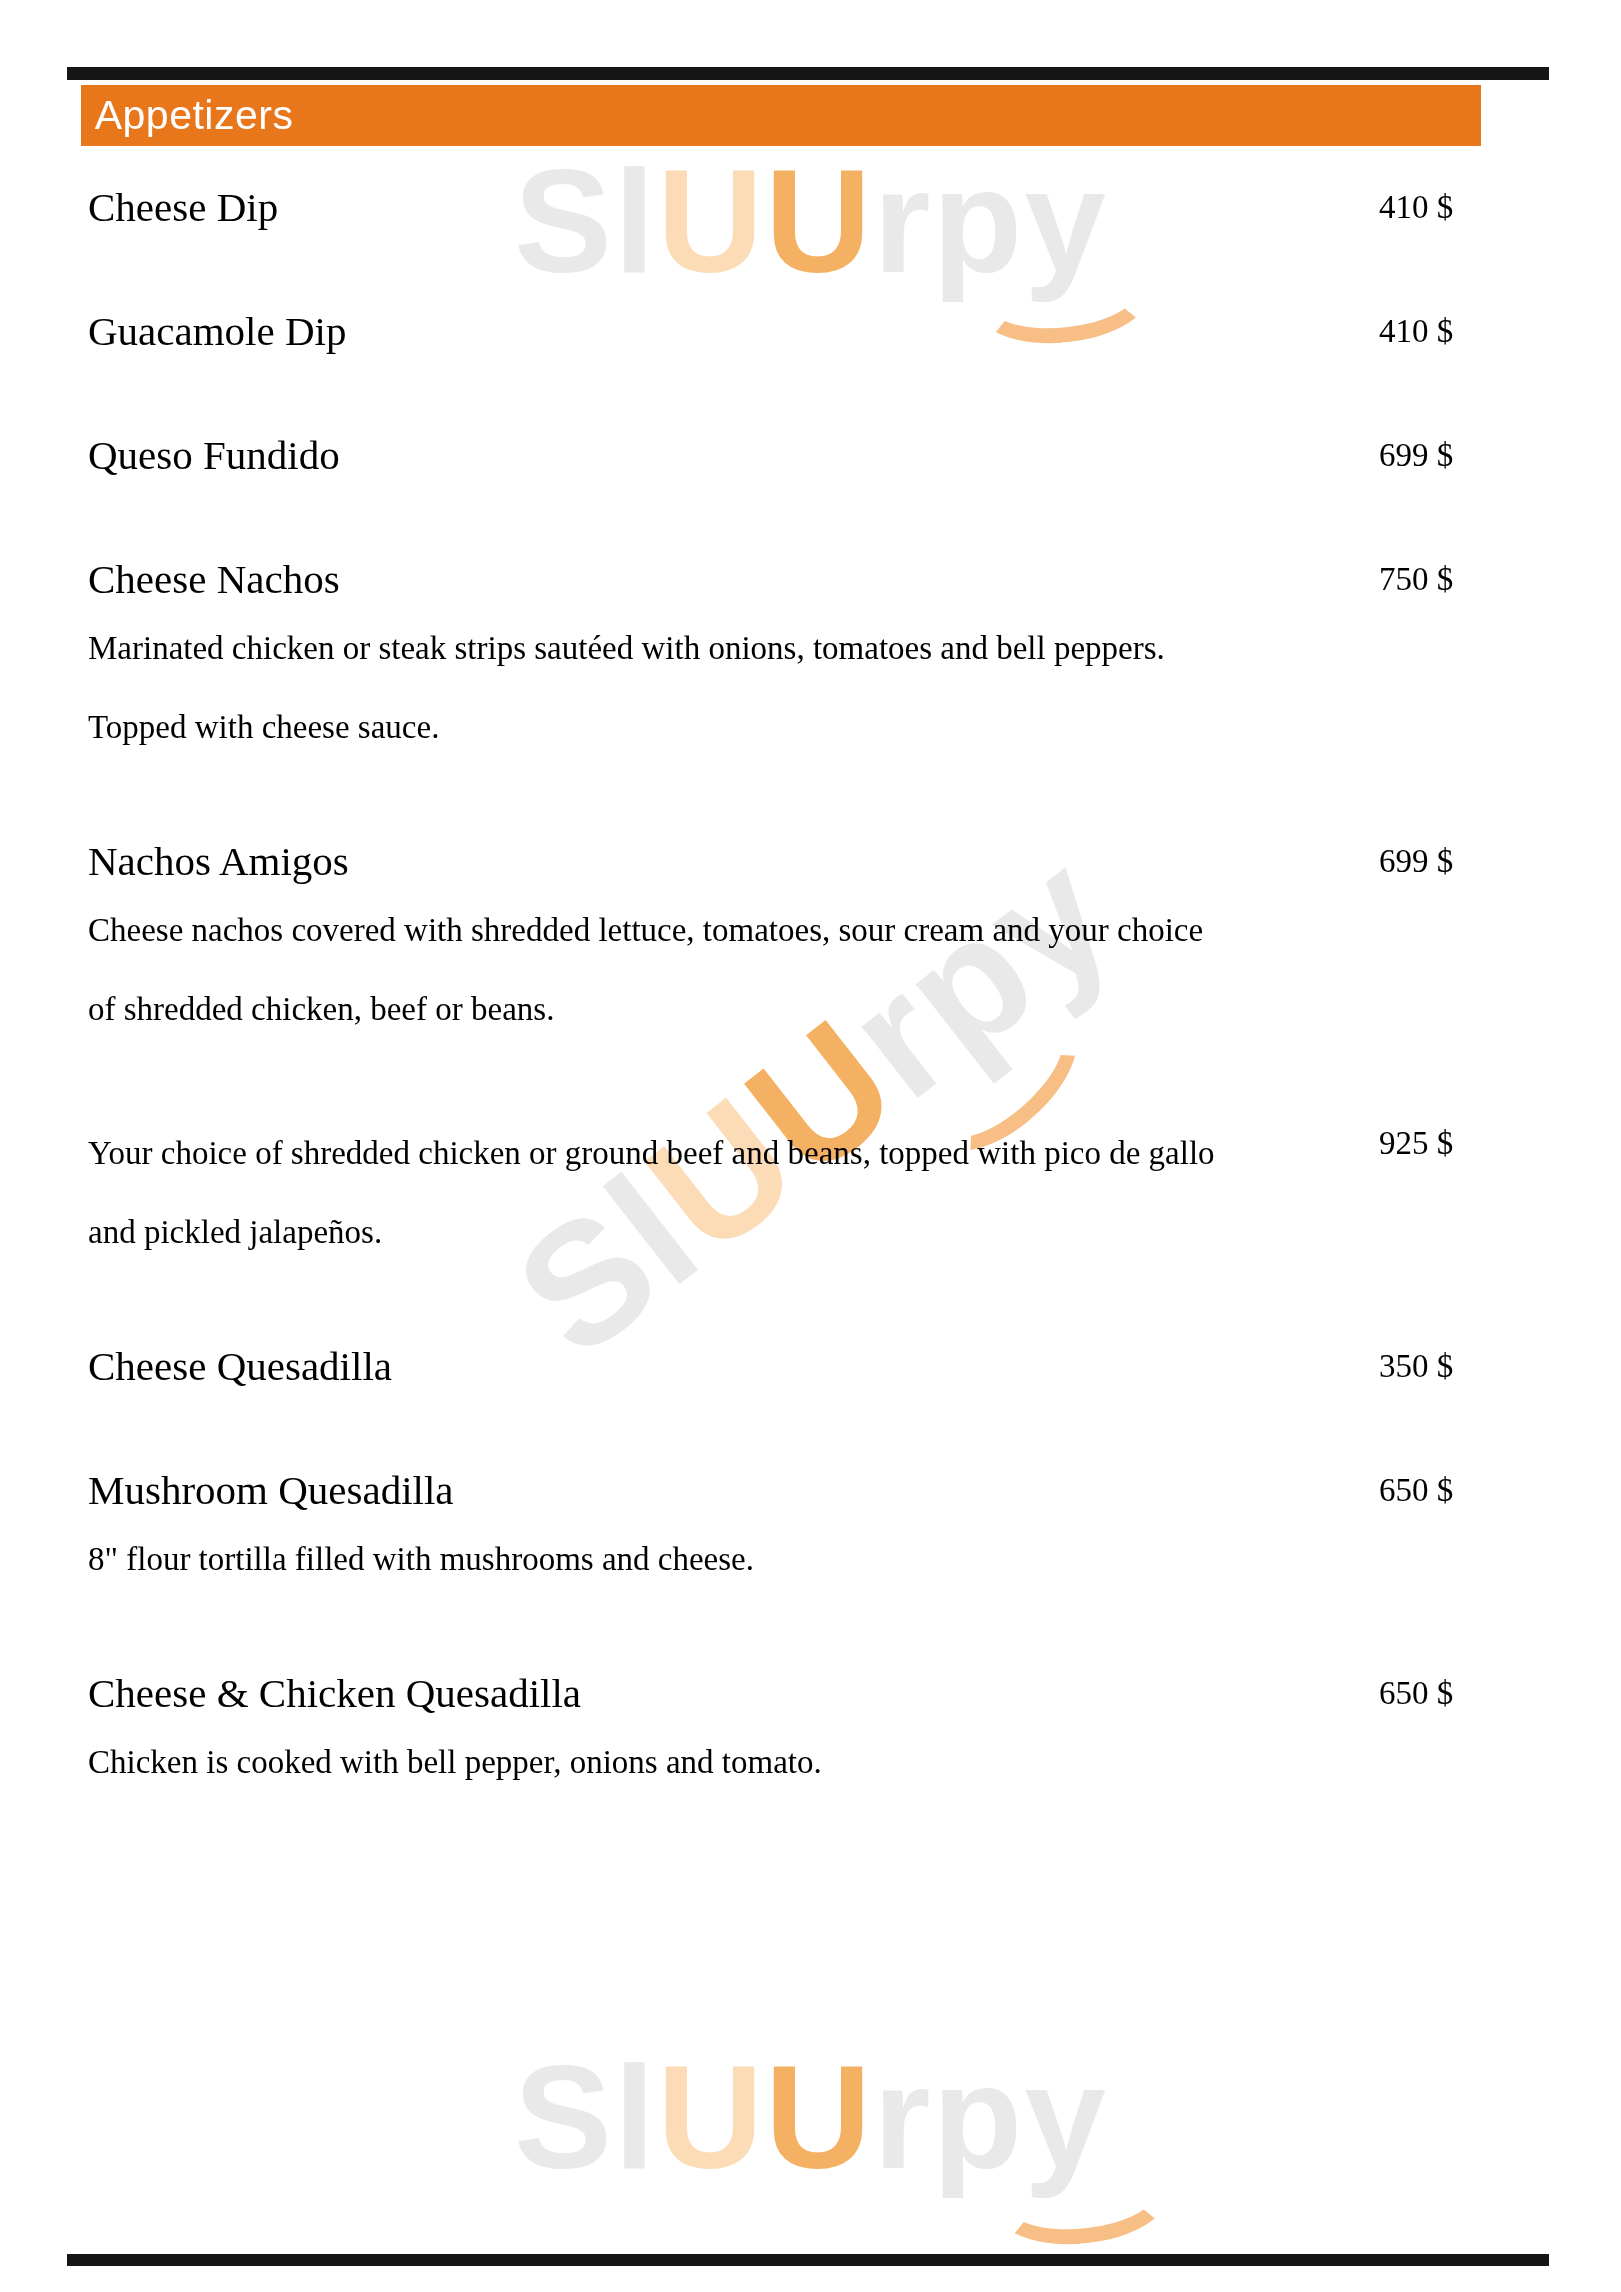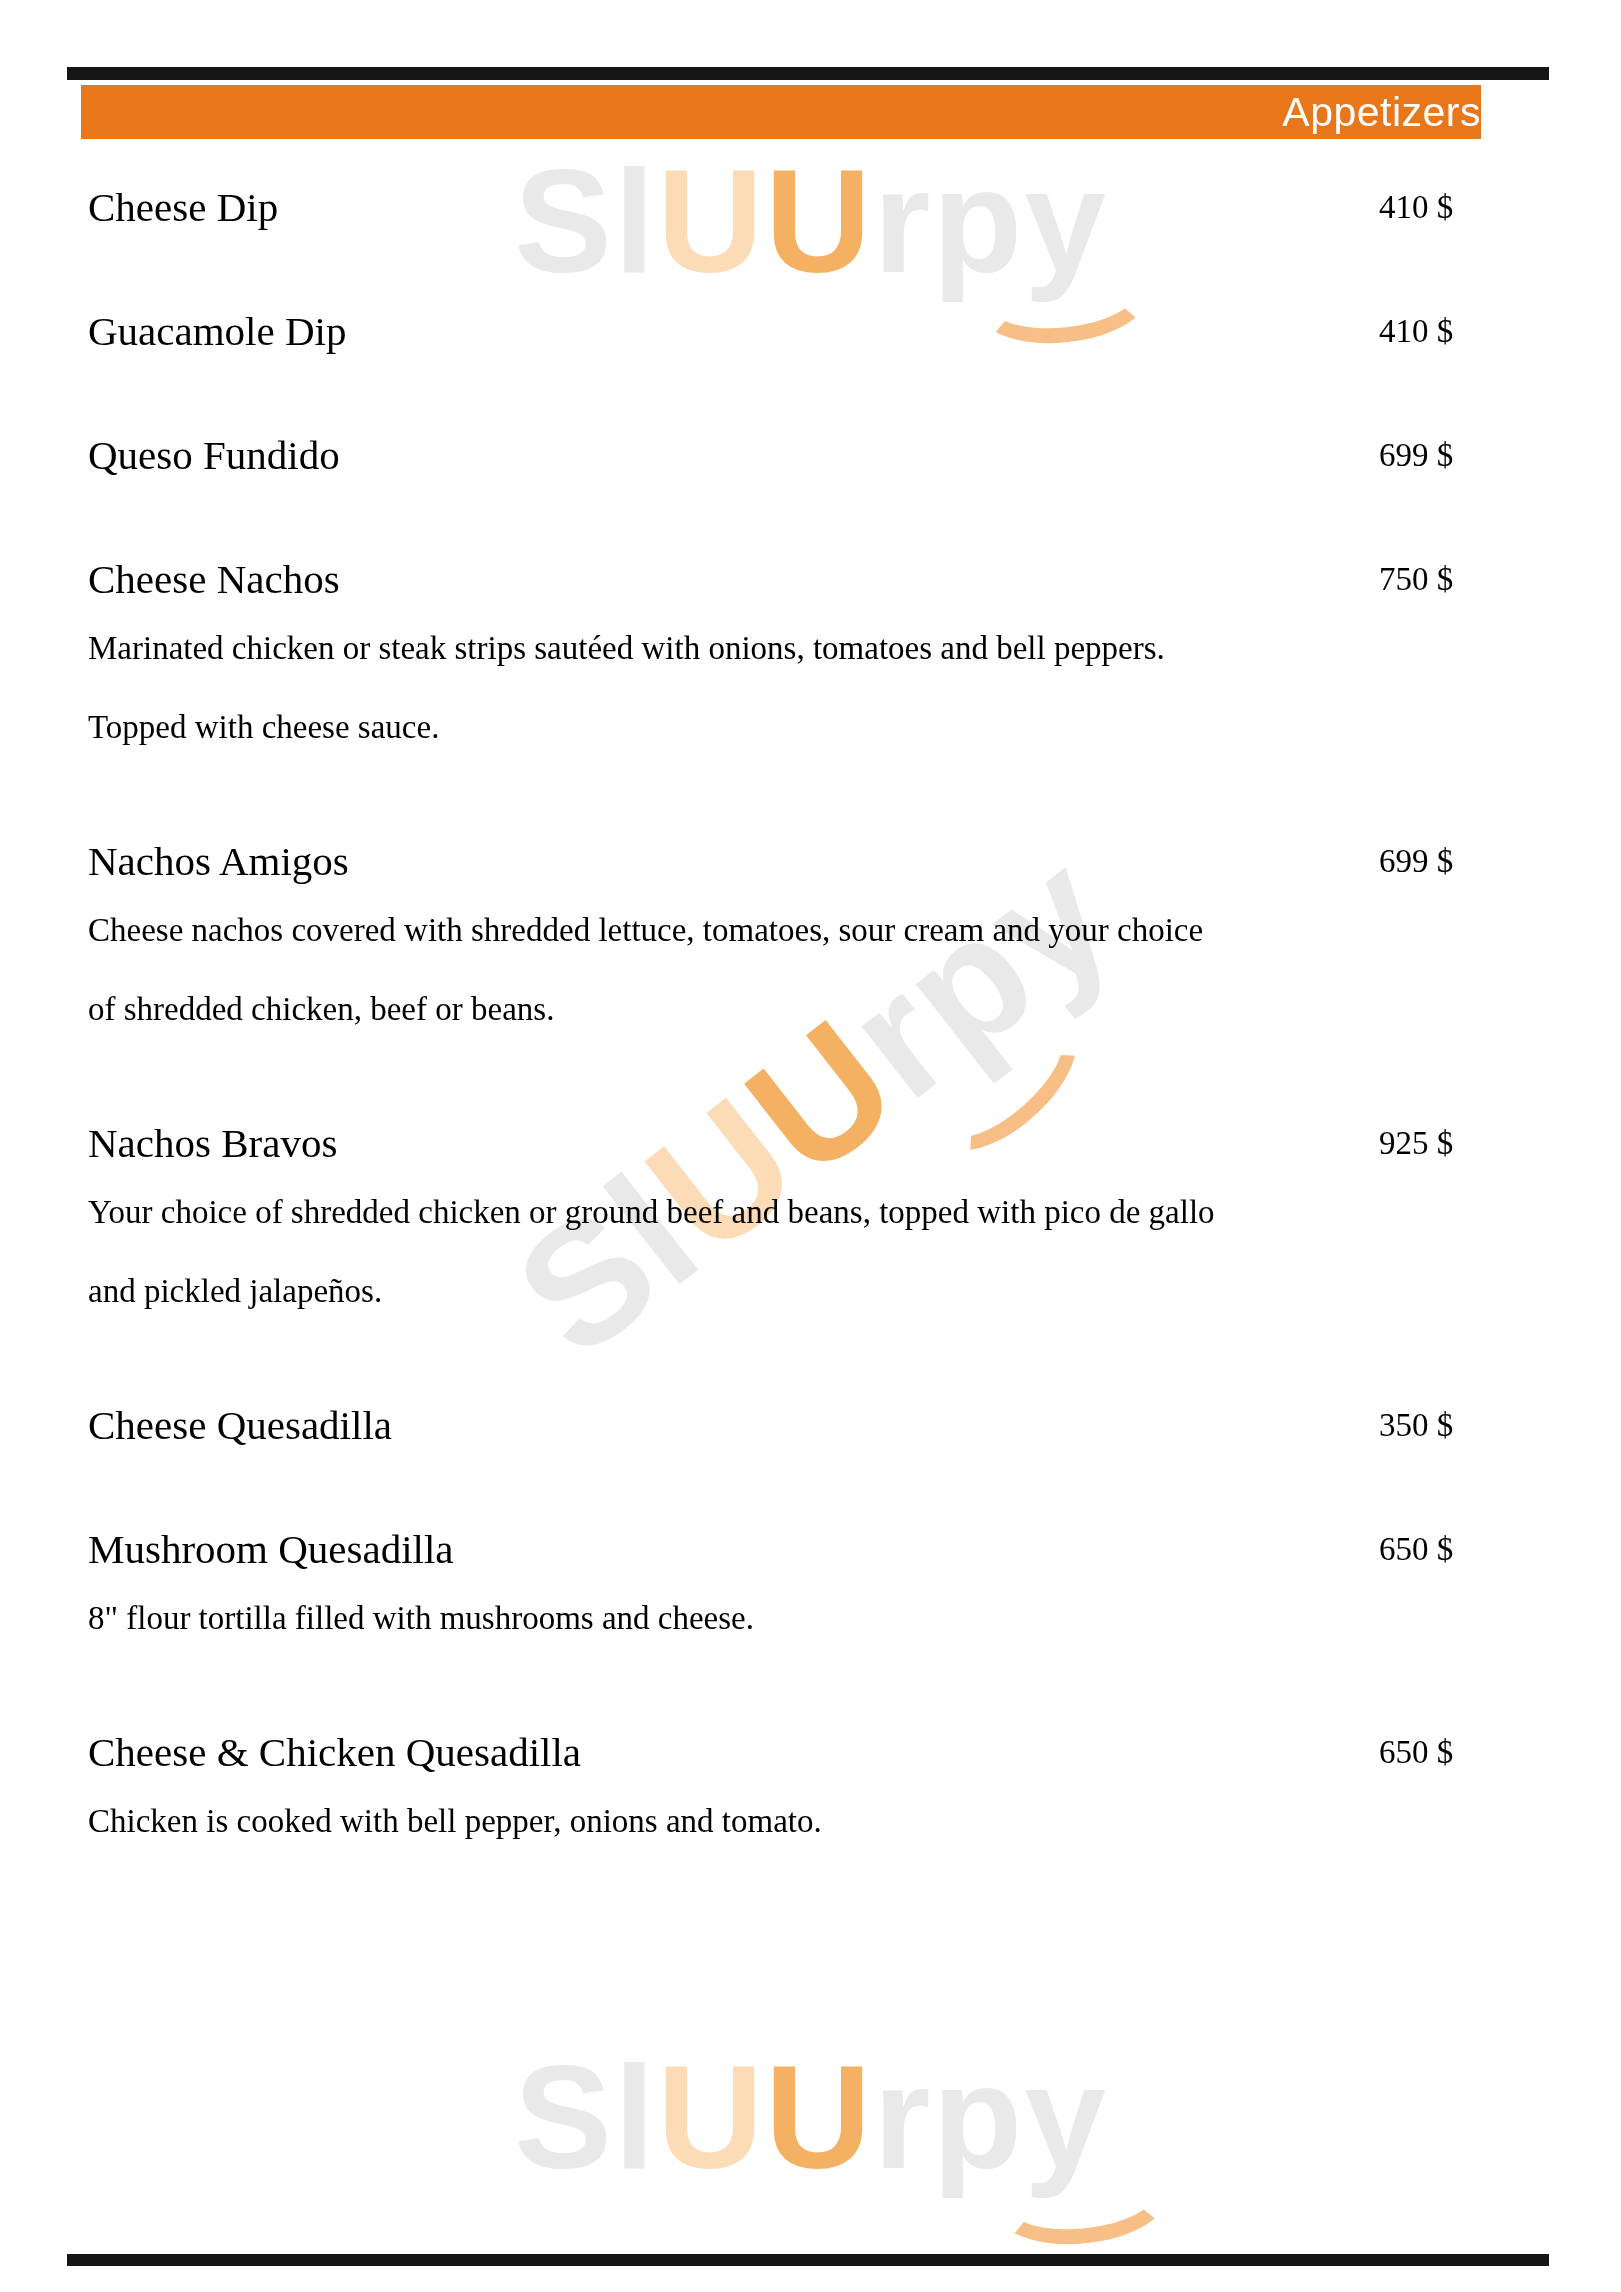--- a/index.html
+++ b/index.html
@@ -24,26 +24,25 @@
     position: absolute;
     left: 67px; top: 2254px;
     width: 1482px; height: 11.8px;
     background: #161616;
   }
 
   
   .section-header {
     position: absolute;
     left: 81px; top: 85px;
-    width: 1400px; height: 54px;
+    width: 1400px; height: 61px;
     background: #E8761B;
     z-index: 2;
     display: flex;
     align-items: center;
-    justify-content: flex-end;
   }
   .section-title {
     font-family: "Liberation Sans", sans-serif;
     font-size: 41px;
     color: #ffffff;
     padding-left: 13.7px;
     letter-spacing: 0.5px;
   }
 
   
@@ -182,21 +181,20 @@
   <div class="menu-item">
     <div class="item-text">
       <div class="item-name">Nachos Amigos</div>
       <div class="item-desc">Cheese nachos covered with shredded lettuce, tomatoes, sour cream and your choice of shredded chicken, beef or beans.</div>
     </div>
     <div class="item-price">699 $</div>
   </div>
 
   <div class="menu-item">
     <div class="item-text">
-      <div class="item-name">Nachos Bravos</div>
       <div class="item-desc">Your choice of shredded chicken or ground beef and beans, topped with pico de gallo and pickled jalapeños.</div>
     </div>
     <div class="item-price">925 $</div>
   </div>
 
   <div class="menu-item">
     <div class="item-text">
       <div class="item-name">Cheese Quesadilla</div>
 
     </div>

